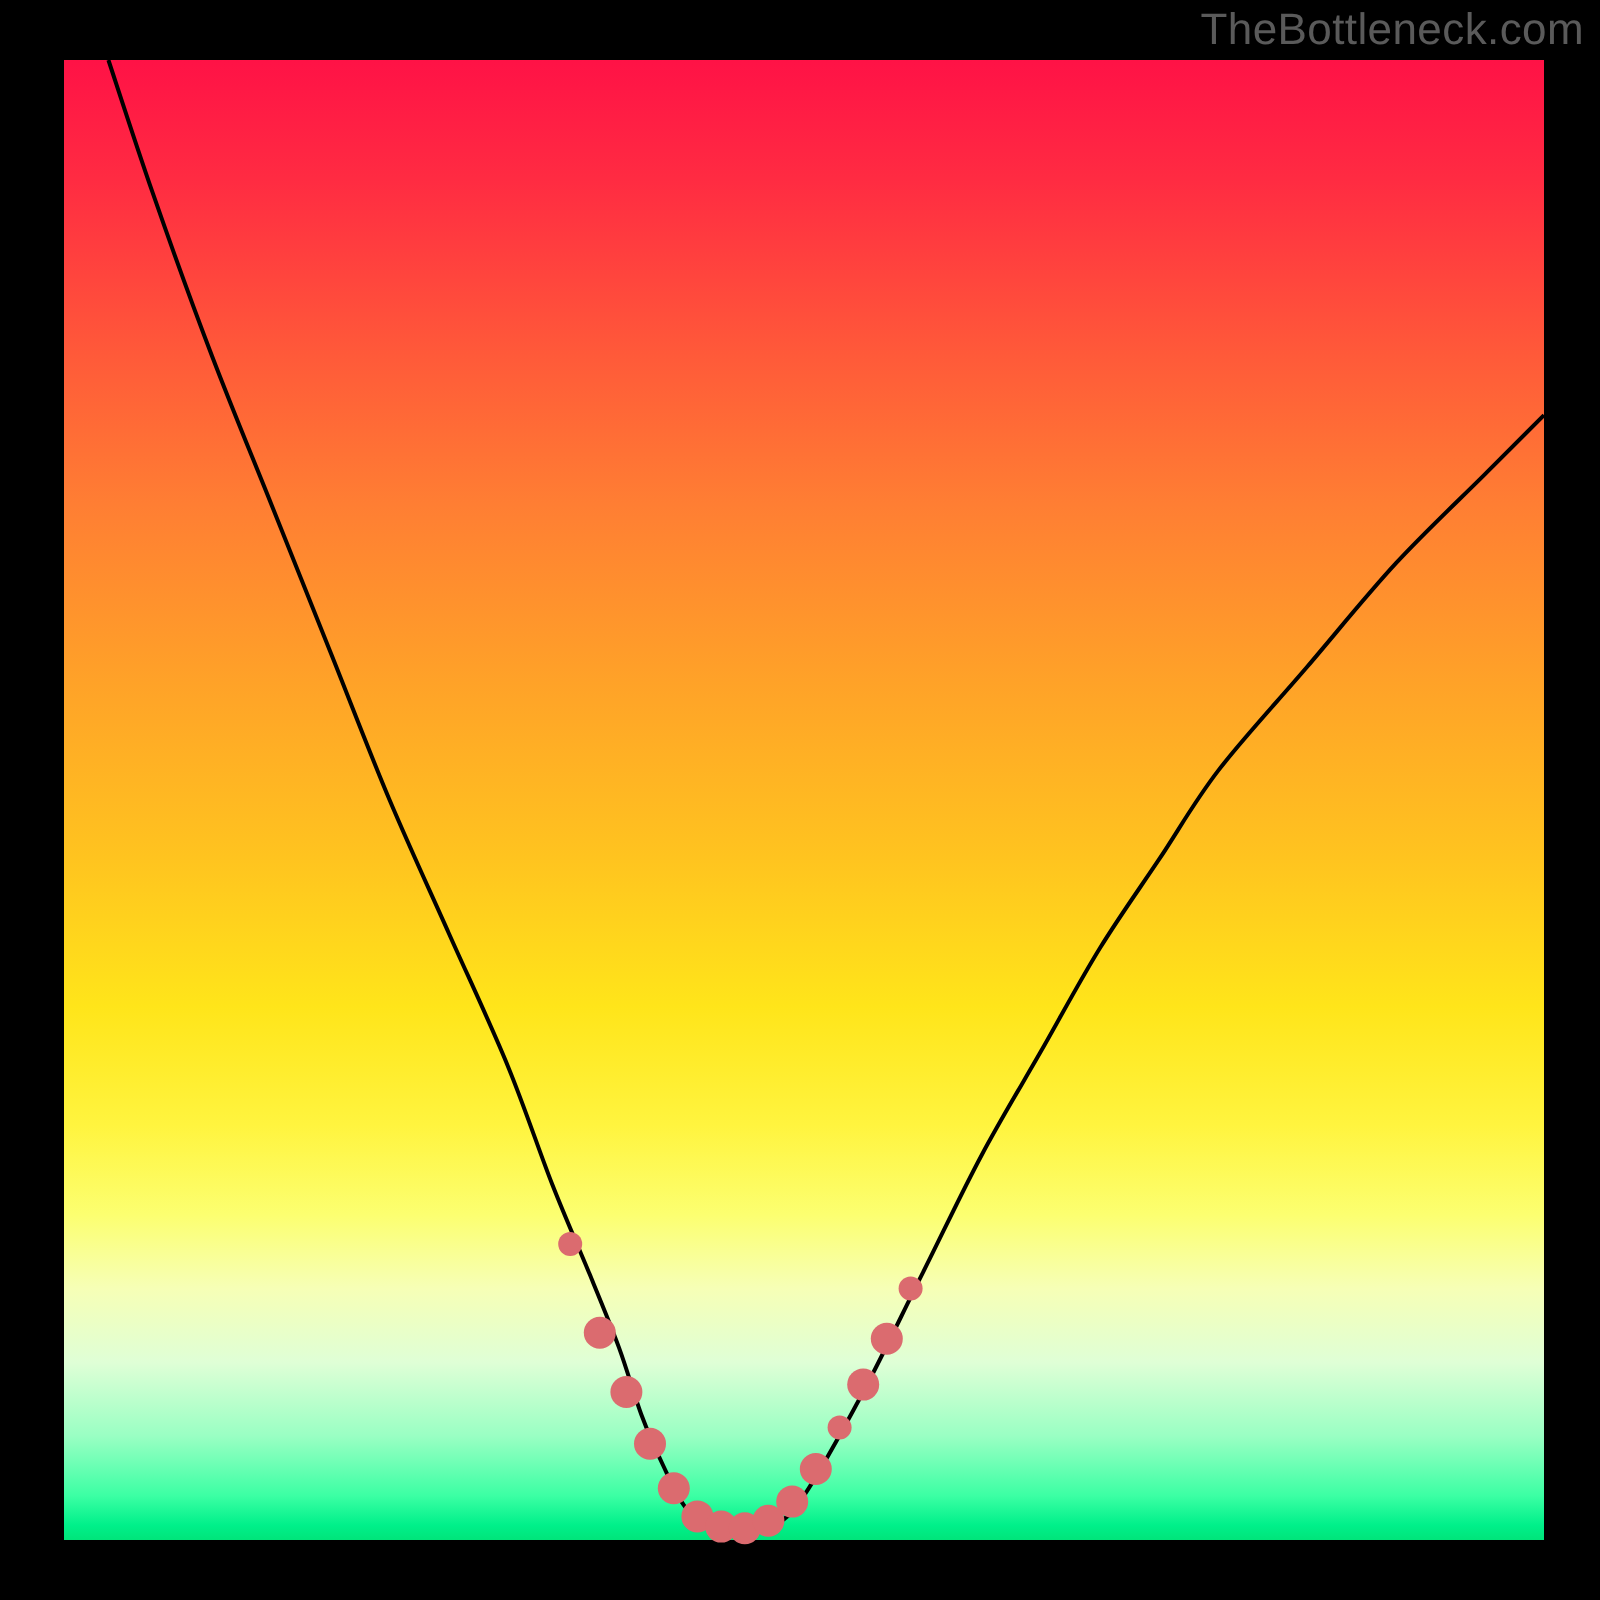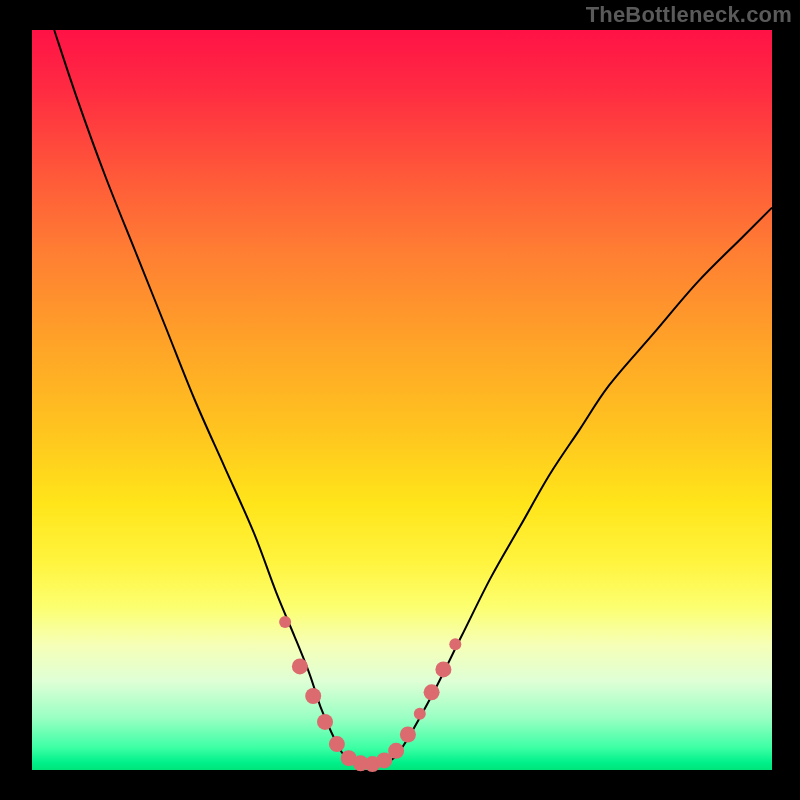--- a/index.html
+++ b/index.html
@@ -17,21 +17,21 @@
     top: 0;
     width: 800px;
     height: 800px;
     background: #000;
   }
   .attribution {
     position: absolute;
     right: 8px;
     top: 2px;
     font-size: 22px;
-    font-weight: 700;
+    font-weight: 400;
     color: #5a5a5a;
     letter-spacing: 0.2px;
   }
   .plot {
     position: absolute;
     left: 32px;
     top: 30px;
     width: 740px;
     height: 740px;
     

